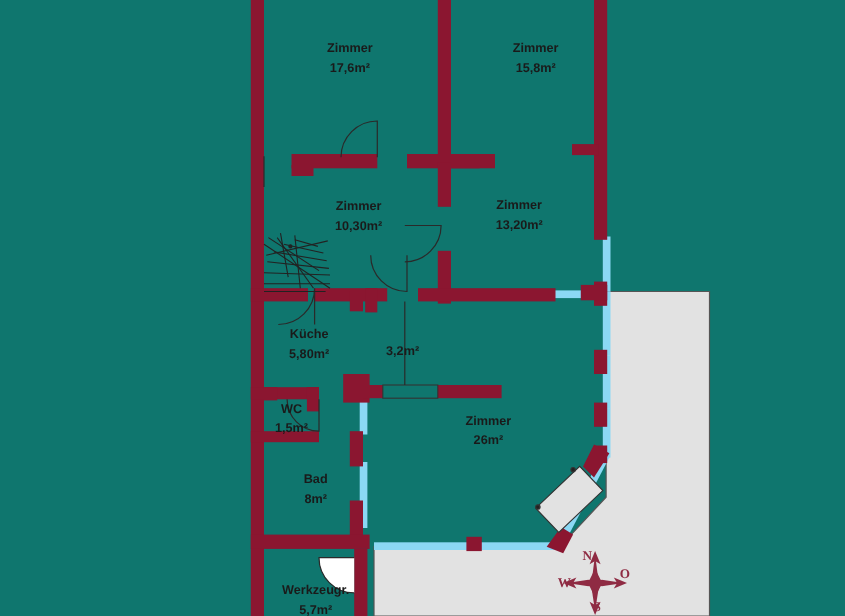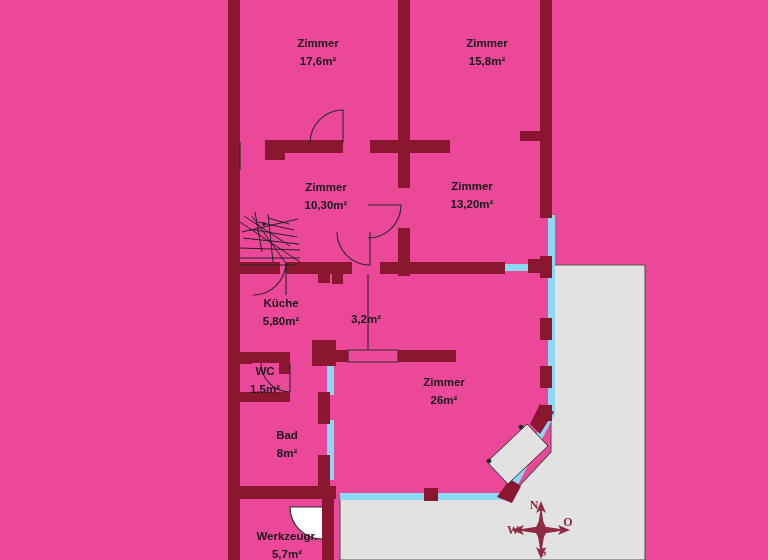--- a/index.html
+++ b/index.html
@@ -11,21 +11,21 @@
   body {
     width: 768px;
     height: 560px;
     overflow: hidden;
     font-family: "Liberation Sans", sans-serif;
   }
   #floorplan-root {
     position: relative;
     width: 768px;
     height: 560px;
-    background: #ec4899;
+    background: #0f766e;
   }
   #plan-svg {
     position: absolute;
     left: 0;
     top: 0;
     width: 768px;
     height: 560px;
     display: block;
   }
   .room-label {

